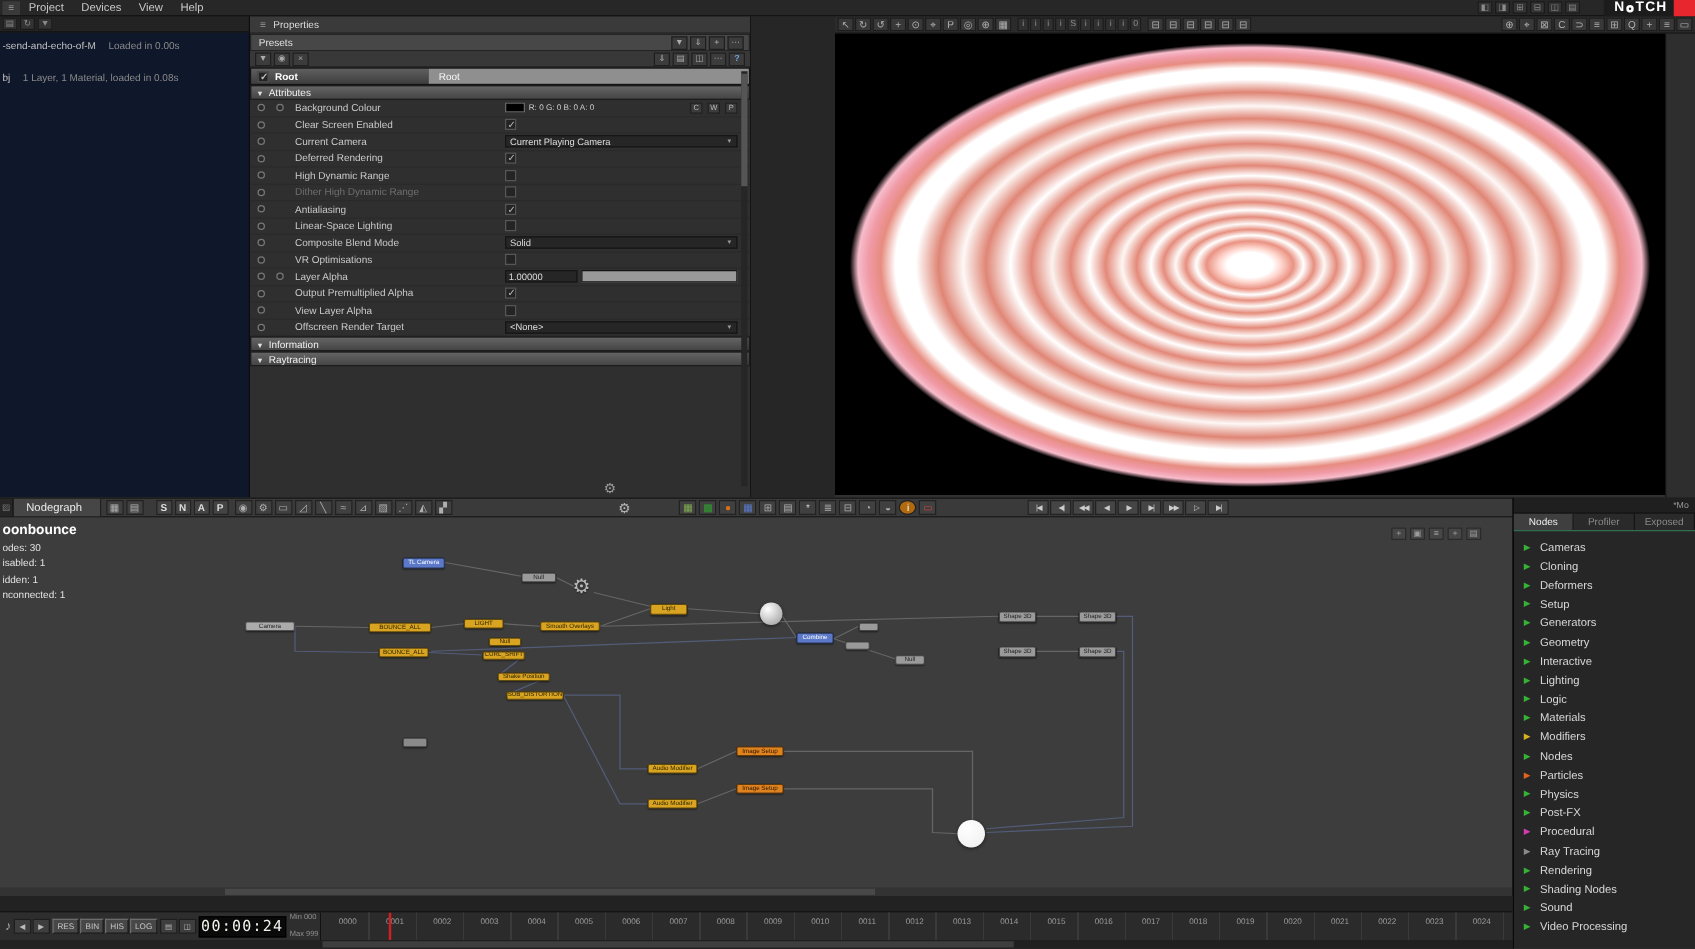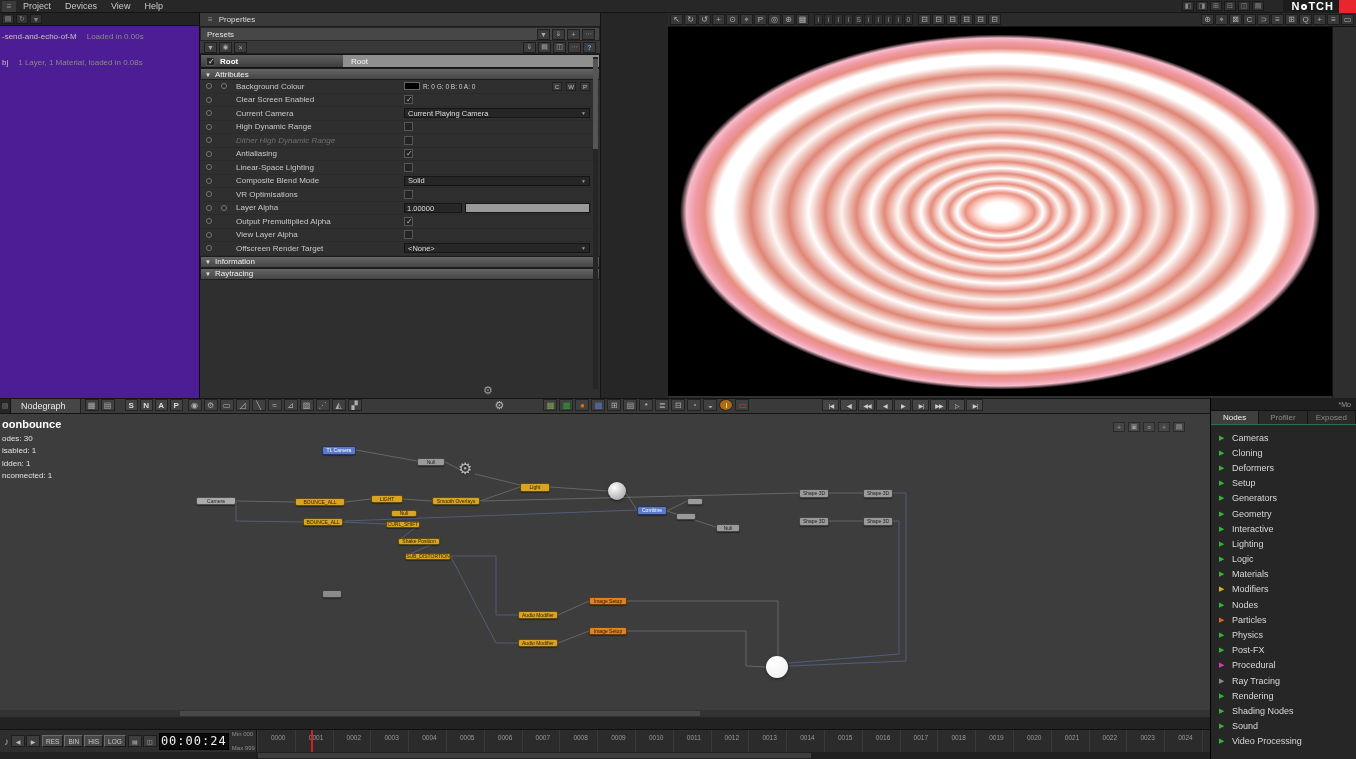--- a/index.html
+++ b/index.html
@@ -11,21 +11,21 @@
   #app-icon{width:14px;height:11px;margin-left:2px;background:#3a3a3a;color:#999;font-size:8px;display:flex;align-items:center;justify-content:center;}
   .menu-item{padding:0 7px;color:#c8c8c8;height:13px;line-height:12px;cursor:default;}
   #topbar-right{position:absolute;right:92px;top:1px;display:flex;gap:2px;}
   .mini-icon{width:12px;height:10px;background:#333;border:1px solid #1a1a1a;color:#8a8a8a;font-size:7px;display:flex;align-items:center;justify-content:center;}
   #logo{position:absolute;right:0;top:0;height:13px;display:flex;align-items:center;background:#1c1c1c;padding-left:8px;}
   #logo .n{color:#fff;font-weight:bold;font-size:11px;letter-spacing:1px;line-height:13px;}
   #logo .ring{width:6px;height:6px;border:2px solid #fff;border-radius:50%;margin:0 1px;}
   #logo .red{width:17px;height:13px;background:#e8262d;margin-left:5px;}
 
   
-  #left-panel{position:absolute;left:0;top:13px;width:200px;height:385px;background:#4c1d95;border-right:1px solid #0d0d0d;}
+  #left-panel{position:absolute;left:0;top:13px;width:200px;height:385px;background:#0f172a;border-right:1px solid #0d0d0d;}
   #left-toolbar{height:13px;display:flex;gap:2px;padding:1px 2px;background:#232323;border-bottom:1px solid #111;}
   #file-list{padding:6px 0 0 2px;}
   .file-row{margin-bottom:17px;font-size:8px;white-space:nowrap;}
   .file-name{color:#c2c2c2;margin-right:10px;}
   .file-status{color:#8a8a8a;}
 
   
   #properties{position:absolute;left:200px;top:13px;width:401px;height:385px;background:#2f2f2f;border-right:1px solid #141414;font-size:8px;}
   #prop-header{height:14px;background:#3a3a3a;border-bottom:1px solid #1e1e1e;display:flex;align-items:center;color:#ddd;}
   #prop-header .hicon{margin:0 6px 0 8px;color:#999;}
@@ -41,21 +41,21 @@
   #root-left{width:142px;background:linear-gradient(#5f5f5f,#3e3e3e);display:flex;align-items:center;color:#fff;font-weight:bold;}
   #root-left .cb{margin:0 5px;}
   #root-right{flex:1;background:#8f8f8f;color:#f6f6f6;display:flex;align-items:center;padding-left:8px;}
   .section-bar{height:12px;background:linear-gradient(#656565,#454545);border:1px solid #1c1c1c;display:flex;align-items:center;color:#f0f0f0;}
   .tri::before{content:"▼";font-size:6px;margin:0 4px;color:#e0e0e0;}
   .prow{height:13.5px;display:flex;align-items:center;border-bottom:1px solid rgba(0,0,0,0.10);}
   .dots{width:36px;display:flex;gap:9px;padding-left:6px;}
   .dot{width:6px;height:6px;border:1px solid #787878;border-radius:50%;background:#2a2a2a;}
   .dot.hid{visibility:hidden;}
   .plabel{width:168px;color:#c9c9c9;}
-  .plabel.dis{color:#6f6f6f;font-style:italic;}
+  .plabel.dis{color:#6f6f6f;}
   .pctl{flex:1;display:flex;align-items:center;gap:3px;padding-right:10px;}
   .cb{width:9px;height:9px;background:#242424;border:1px solid #565656;position:relative;}
   .cb.on::after{content:"✓";position:absolute;left:1px;top:-1px;font-size:8px;color:#bdbdbd;}
   .dd{flex:1;height:10px;background:#262626;border:1px solid #151515;display:flex;align-items:center;padding:0 3px;color:#ddd;font-size:7.5px;}
   .dd-arrow{margin-left:auto;font-size:5px;color:#999;}
   .numbox{width:58px;height:10px;background:#262626;border:1px solid #151515;color:#ddd;font-size:7.5px;padding:0 2px;line-height:9px;}
   .slider{flex:1;height:10px;background:#9a9a9a;border:1px solid #151515;}
   .swatch{width:16px;height:8px;background:#000;border:1px solid #666;}
   .cvals{font-size:6.5px;color:#ccc;white-space:nowrap;}
   .cbtn{width:10px;height:9px;background:#3c3c3c;border:1px solid #1f1f1f;font-size:6px;color:#bbb;text-align:center;line-height:9px;margin-left:1px;}
@@ -86,21 +86,21 @@
       #e38979 35%, #ffffff 39%,
       #e28878 43.5%, #fbf2ef 48%,
       #e18777 53%, #ffffff 58%,
       #e08676 64%, #fdf8f6 69.5%,
       #df8575 75.5%, #ffffff 81%, #ffffff 86%,
       #e78c80 89.5%, #f09aa6 92.5%, #f7bccb 95%,
       rgba(247,200,214,0) 97%);}
   #right-strip{position:absolute;left:1332px;top:27px;width:24px;height:371px;background:#2e2e2e;border-left:1px solid #141414;}
 
   
-  #ng-toolbar{position:absolute;left:0;top:398px;width:1210px;height:16px;background:#3a3a3a;border-top:1px solid #141414;border-bottom:1px solid #141414;display:flex;align-items:flex-start;font-size:8px;}
+  #ng-toolbar{position:absolute;left:0;top:398px;width:1210px;height:16px;background:#3a3a3a;border-top:1px solid #141414;border-bottom:1px solid #141414;display:flex;align-items:center;font-size:8px;}
   #ng-notch{width:11px;height:100%;background:#262626;border-right:1px solid #111;color:#777;font-size:7px;display:flex;align-items:center;justify-content:center;}
   #ng-tab{height:100%;display:flex;align-items:center;padding:0 14px 0 10px;background:#464646;color:#ececec;border-right:1px solid #202020;font-size:9px;}
   .ng-icon{width:14px;height:12px;margin:0 1px;background:#404040;border:1px solid #222;color:#b0b0b0;display:flex;align-items:center;justify-content:center;font-size:8px;flex:none;}
   .snap-btn{width:13px;height:12px;margin:0 1px;background:#444;border:1px solid #222;color:#ddd;font-weight:bold;font-size:8px;display:flex;align-items:center;justify-content:center;}
   #ng-icons1{display:flex;margin-left:3px;}
   #snap{display:flex;margin-left:8px;}
   #ng-icons2{display:flex;margin-left:3px;}
   #ng-gear{margin-left:132px;color:#b5b5b5;font-size:11px;}
   #ng-colored{display:flex;margin-left:38px;}
   #transport{display:flex;gap:1px;margin-left:72px;}
@@ -259,20 +259,30 @@
           <div class="dots">
             <span class="dot"></span>
             <span class="dot hid"></span>
           </div>
           <div class="plabel">Current Camera</div>
           <div class="pctl">
             <div class="dd">
               <span>Current Playing Camera</span>
               <span class="dd-arrow">▼</span>
             </div>
+          </div>
+        </div>
+        <div class="prow">
+          <div class="dots">
+            <span class="dot"></span>
+            <span class="dot hid"></span>
+          </div>
+          <div class="plabel">Deferred Rendering</div>
+          <div class="pctl">
+            <span class="cb on"></span>
           </div>
         </div>
         <div class="prow">
           <div class="dots">
             <span class="dot"></span>
             <span class="dot hid"></span>
           </div>
           <div class="plabel">High Dynamic Range</div>
           <div class="pctl">
             <span class="cb"></span>

